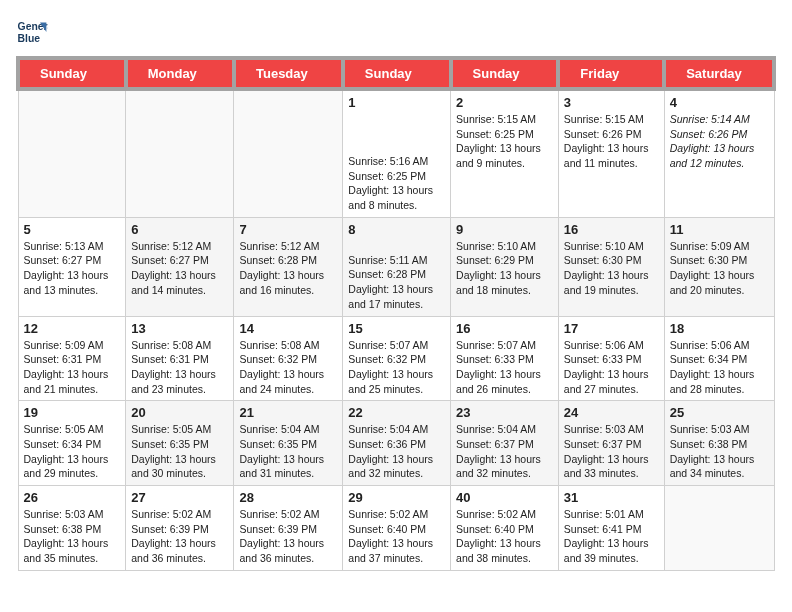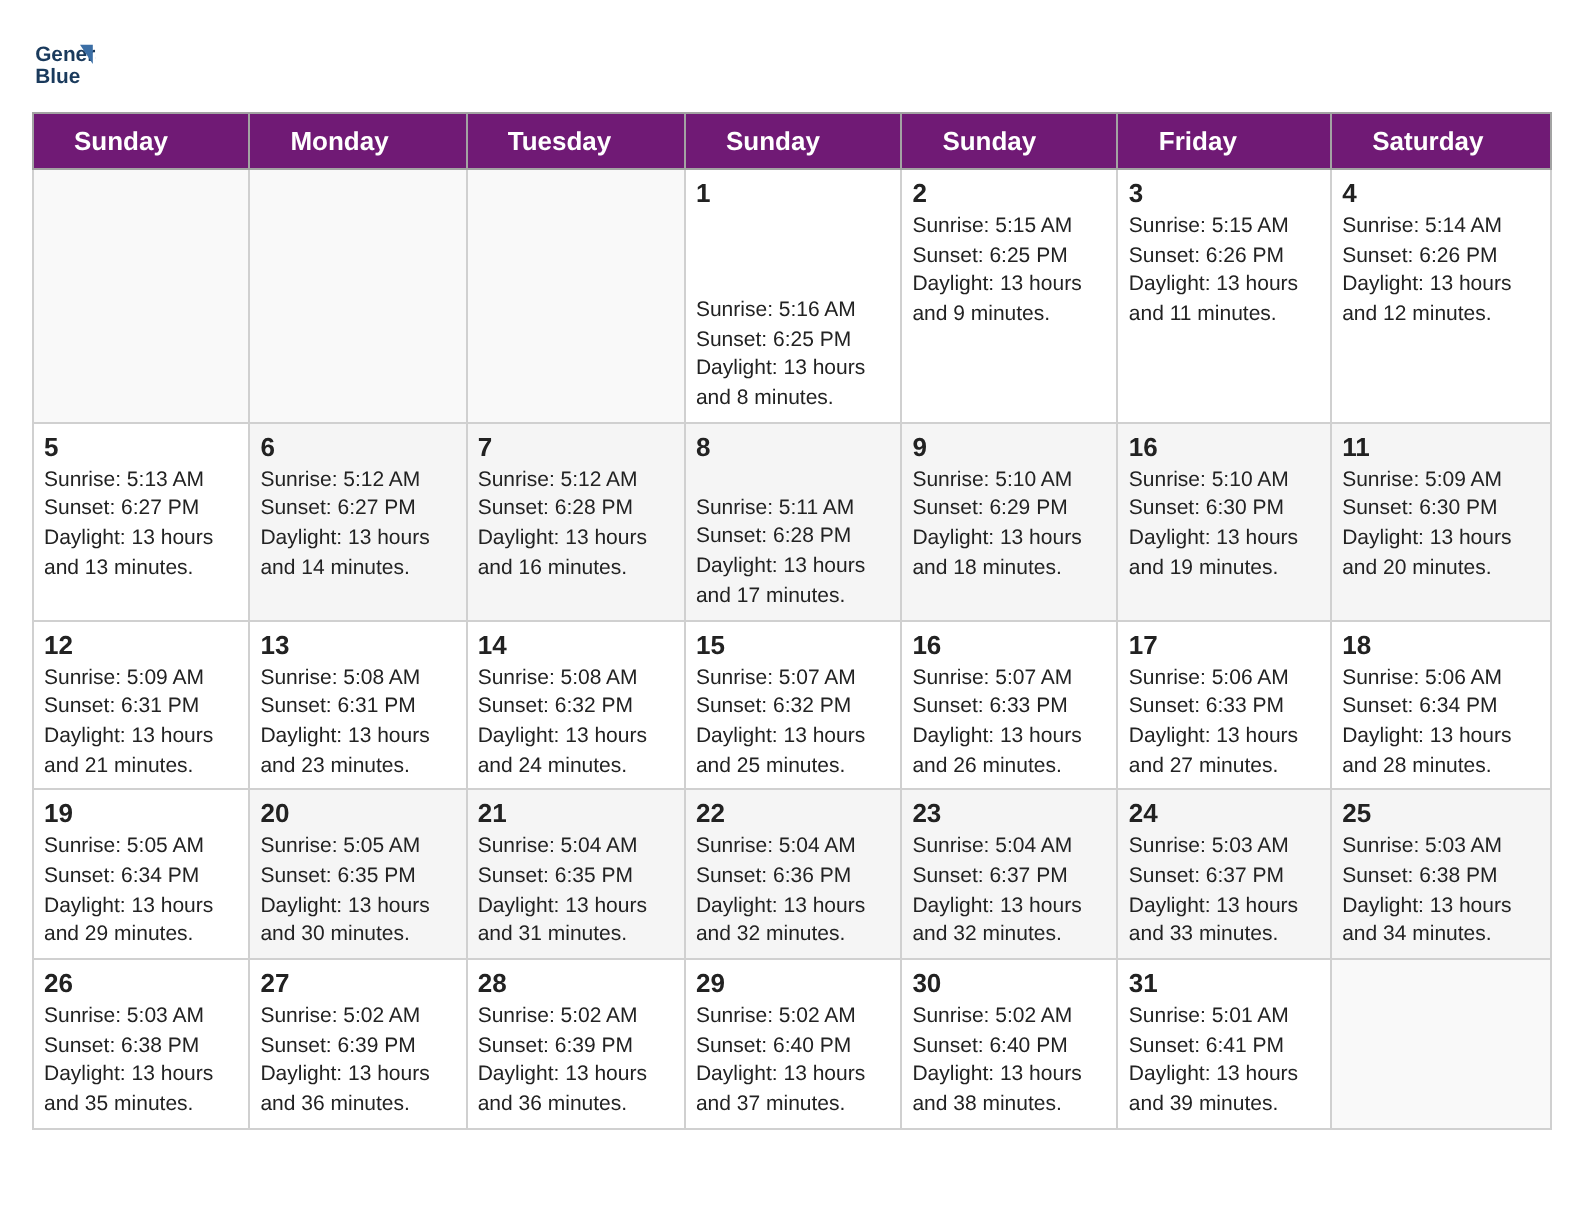--- a/index.html
+++ b/index.html
@@ -37,26 +37,26 @@
       font-size: 16px;
       color: #333;
       font-weight: normal;
     }
     .calendar {
       width: 100%;
       border-collapse: collapse;
       border: 1px solid #ccc;
     }
     .calendar th {
-      background-color: #701a75;
+      background-color: #ef4444;
       color: #fff;
       text-align: left;
       padding: 6px 20px;
       font-size: 13px;
-      border: 1px solid #a3a3a3;
+      border: 4px solid #a3a3a3;
     }
     .calendar td {
       border: 1px solid #d0d0d0;
       vertical-align: top;
       padding: 4px 5px;
       width: 113px;
       min-height: 80px;
       font-size: 11px;
       color: #222;
       background: #fff;
@@ -135,21 +135,21 @@
         </td>
         <td>
           <div class="day-number">3</div>
           <div class="day-info" style="white-space: pre-line;">Sunrise: 5:15 AM
 Sunset: 6:26 PM
 Daylight: 13 hours
 and 11 minutes.</div>
         </td>
         <td>
           <div class="day-number">4</div>
-          <div class="day-info" style="white-space: pre-line;">Sunrise: 5:14 AM
+          <div class="day-info" style="white-space: pre-line; font-style: italic;">Sunrise: 5:14 AM
 Sunset: 6:26 PM
 Daylight: 13 hours
 and 12 minutes.</div>
         </td>
       </tr>
       <tr>
         <td>
           <div class="day-number">5</div>
           <div class="day-info" style="white-space: pre-line;">Sunrise: 5:13 AM
 Sunset: 6:27 PM
@@ -324,21 +324,21 @@
 and 36 minutes.</div>
         </td>
         <td>
           <div class="day-number">29</div>
           <div class="day-info" style="white-space: pre-line;">Sunrise: 5:02 AM
 Sunset: 6:40 PM
 Daylight: 13 hours
 and 37 minutes.</div>
         </td>
         <td>
-          <div class="day-number">30</div>
+          <div class="day-number">40</div>
           <div class="day-info" style="white-space: pre-line;">Sunrise: 5:02 AM
 Sunset: 6:40 PM
 Daylight: 13 hours
 and 38 minutes.</div>
         </td>
         <td>
           <div class="day-number">31</div>
           <div class="day-info" style="white-space: pre-line;">Sunrise: 5:01 AM
 Sunset: 6:41 PM
 Daylight: 13 hours

